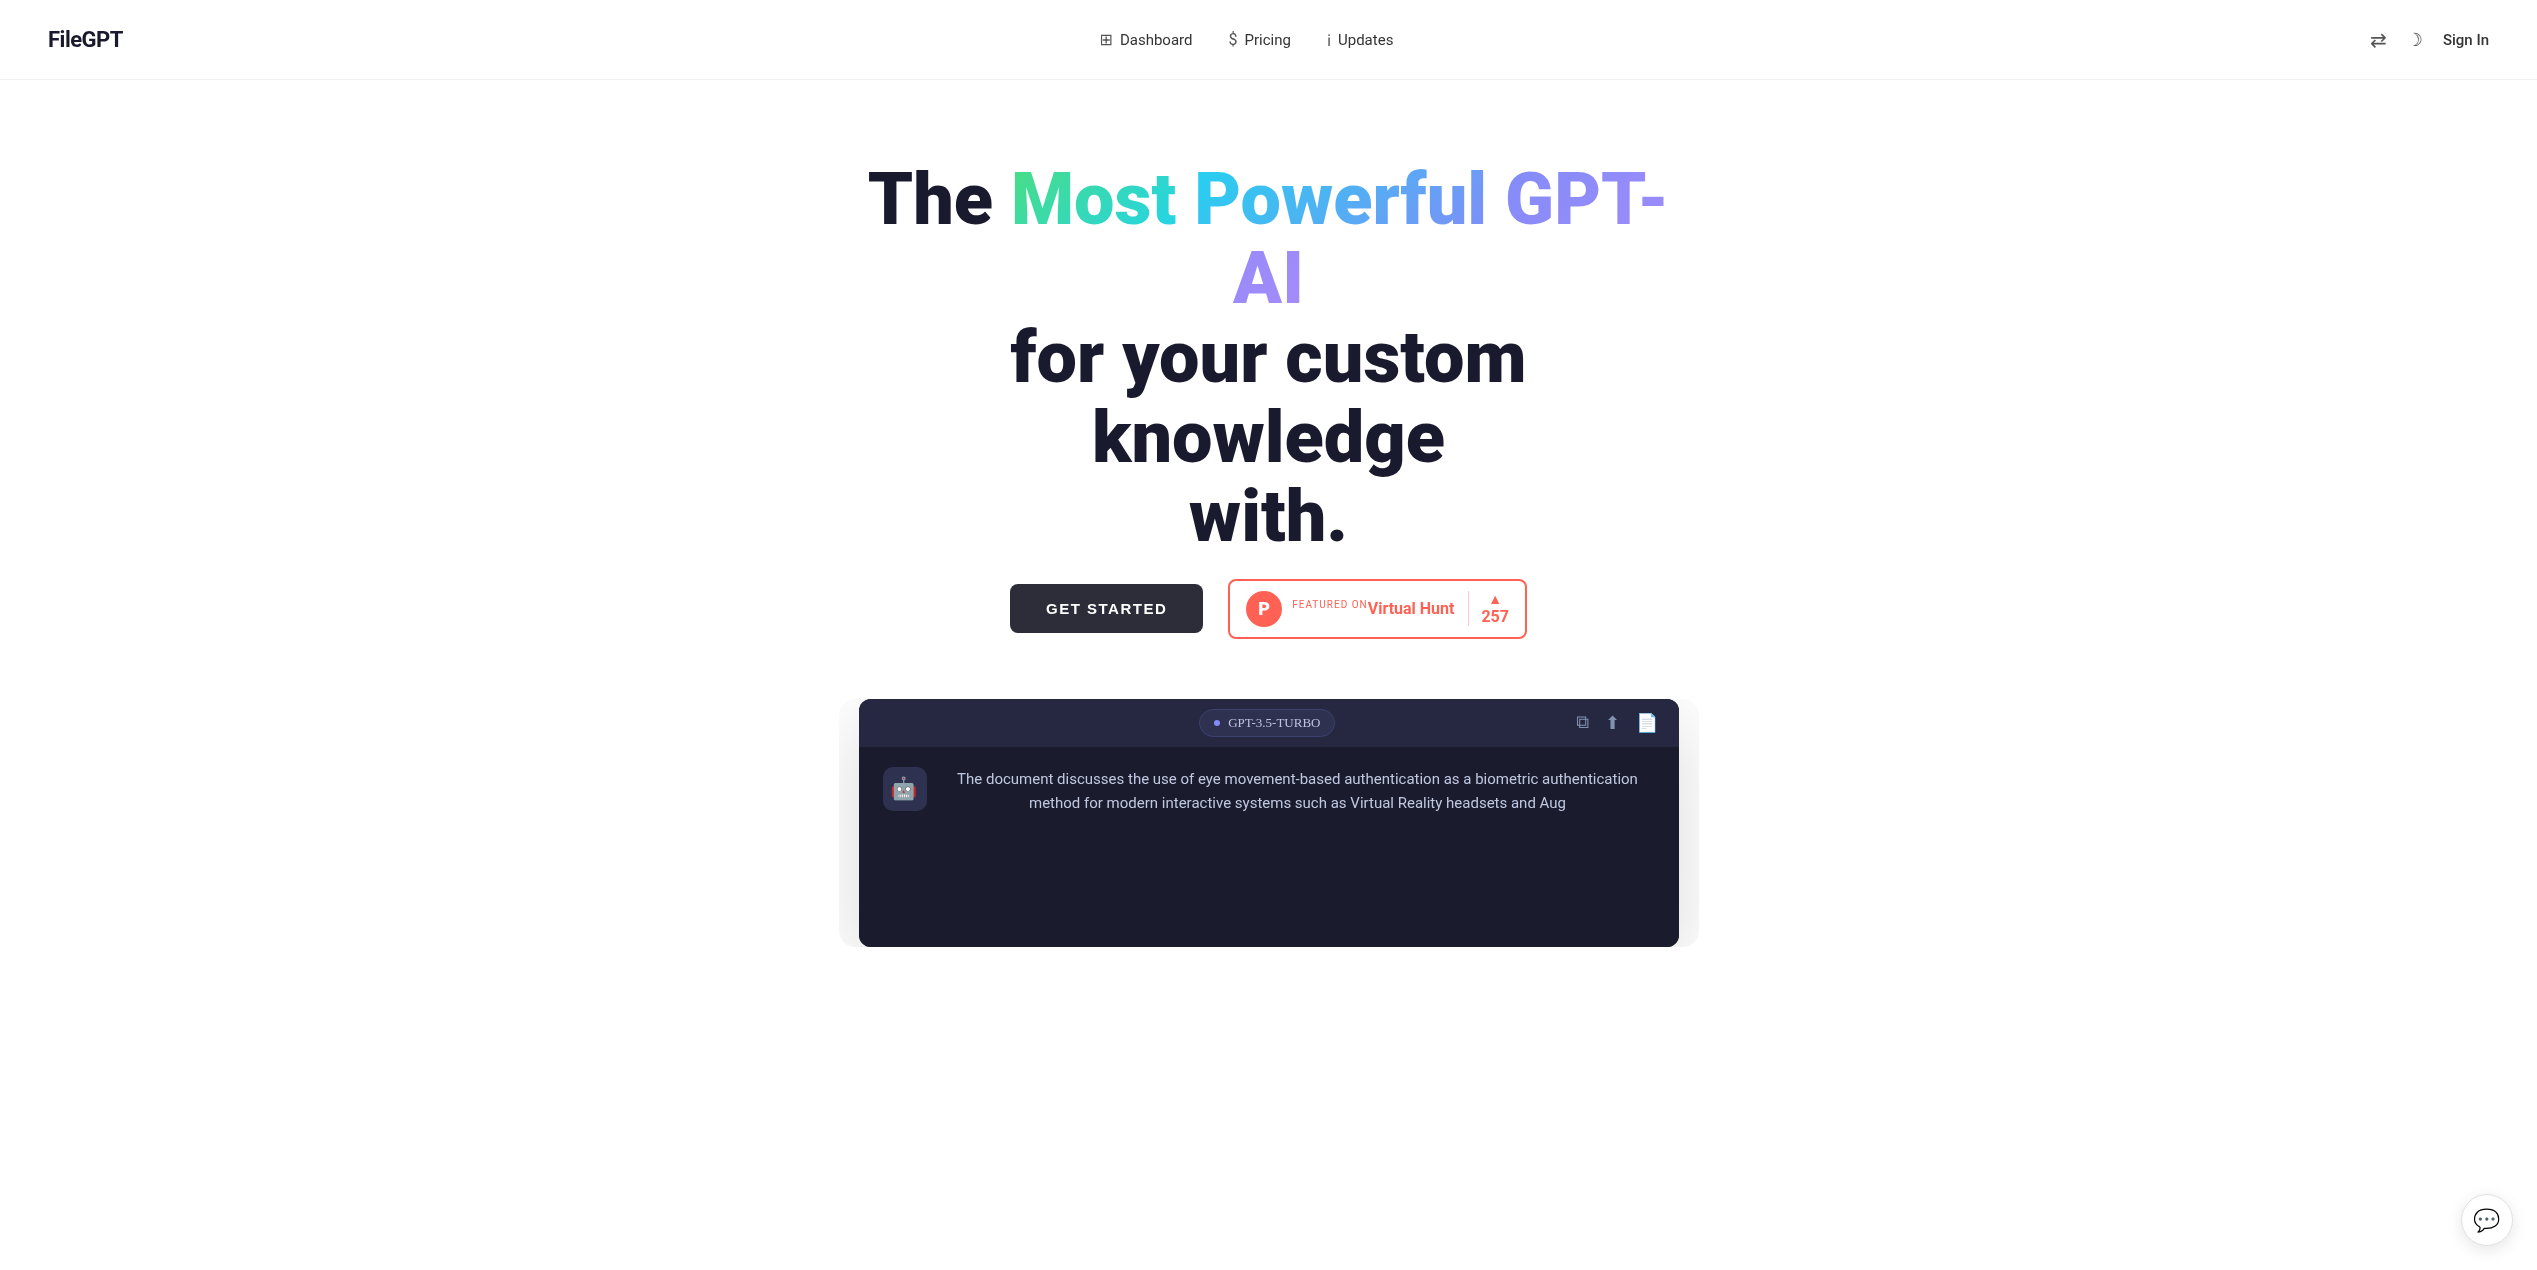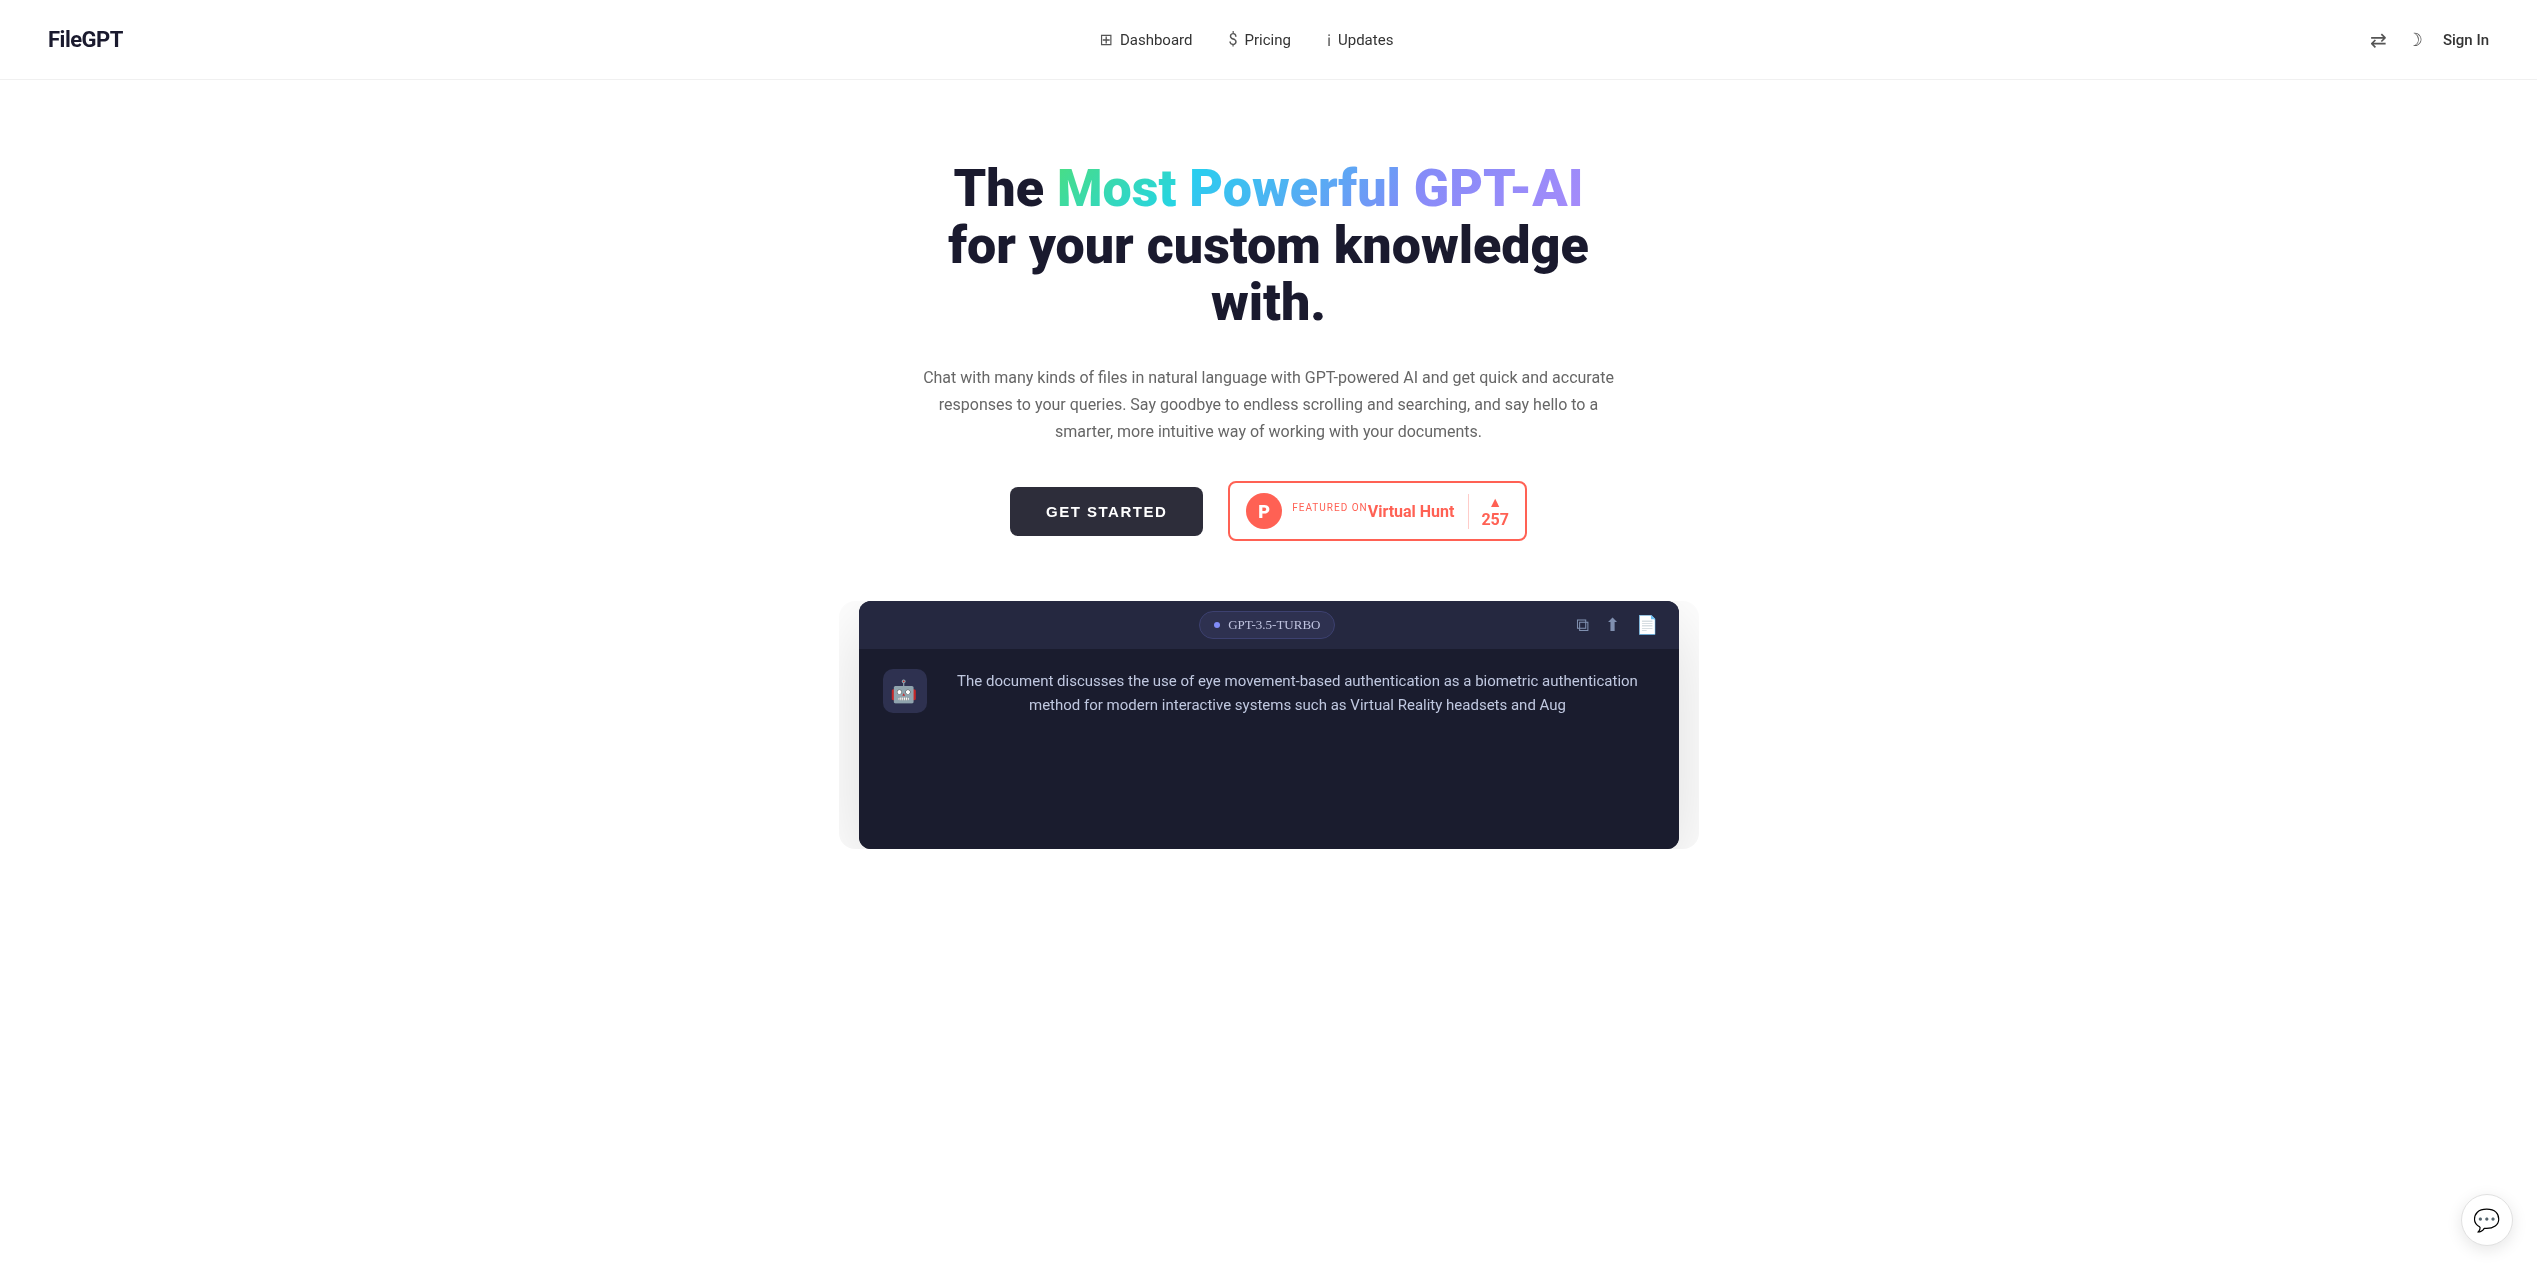--- a/index.html
+++ b/index.html
@@ -70,25 +70,25 @@
     }
 
     
     .hero {
       text-align: center;
       padding: 80px 20px 40px;
       max-width: 900px;
       margin: 0 auto;
     }
     .hero-title {
-      font-size: 52px;
+      font-size: 72px;
       font-weight: 900;
       line-height: 1.1;
       color: #1a1a2e;
-      margin-bottom: 32px;
+      margin-bottom: 23px;
     }
     .hero-title .word-most {
       color: #4ade80;
       background: linear-gradient(135deg, #4ade80, #22d3ee);
       -webkit-background-clip: text;
       -webkit-text-fill-color: transparent;
       background-clip: text;
     }
     .hero-title .word-powerful {
       color: #22d3ee;
@@ -372,21 +372,20 @@
     <span>The</span>
     <span class="word-most"> Most</span>
     <span class="word-powerful"> Powerful</span>
     <span class="word-gptai"> GPT-AI</span>
     <br>
     <span>for your custom knowledge</span>
     <br>
     <span>with.</span>
   </h1>
 
-  <p class="hero-subtitle">Chat with many kinds of files in natural language with GPT-powered AI and get quick and accurate responses to your queries. Say goodbye to endless scrolling and searching, and say hello to a smarter, more intuitive way of working with your documents.</p>
 
   <div class="hero-actions">
     <button class="btn-get-started">GET STARTED</button>
 
     <div class="btn-product-hunt">
       <div class="ph-logo">P</div>
       <div class="ph-text">
         <span class="ph-featured-on">FEATURED ON</span>
         <span class="ph-name">Virtual Hunt</span>
       </div>

